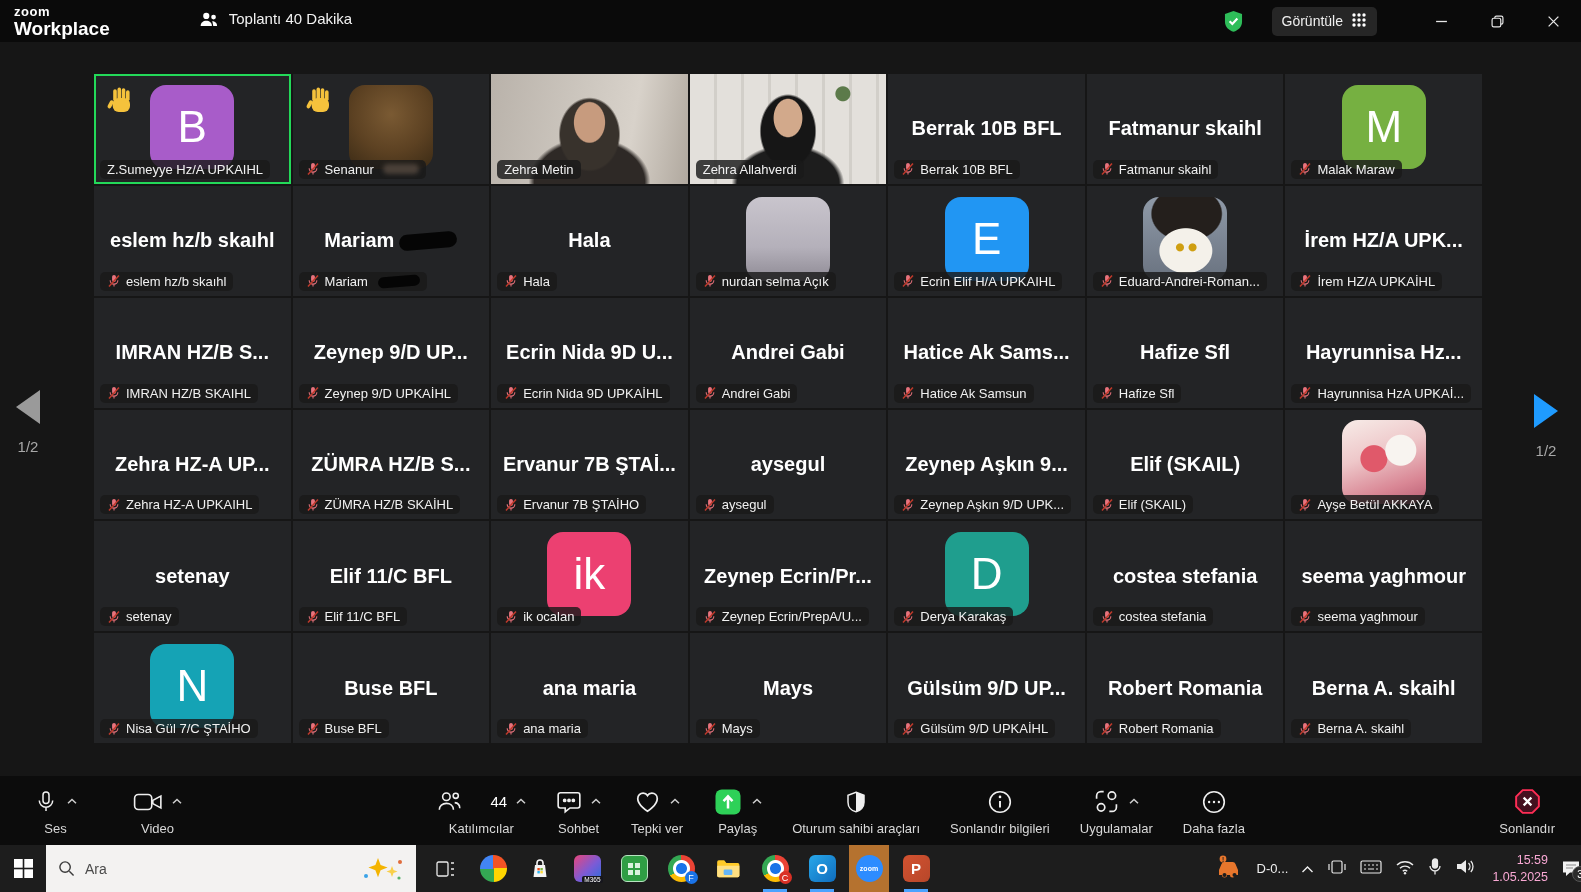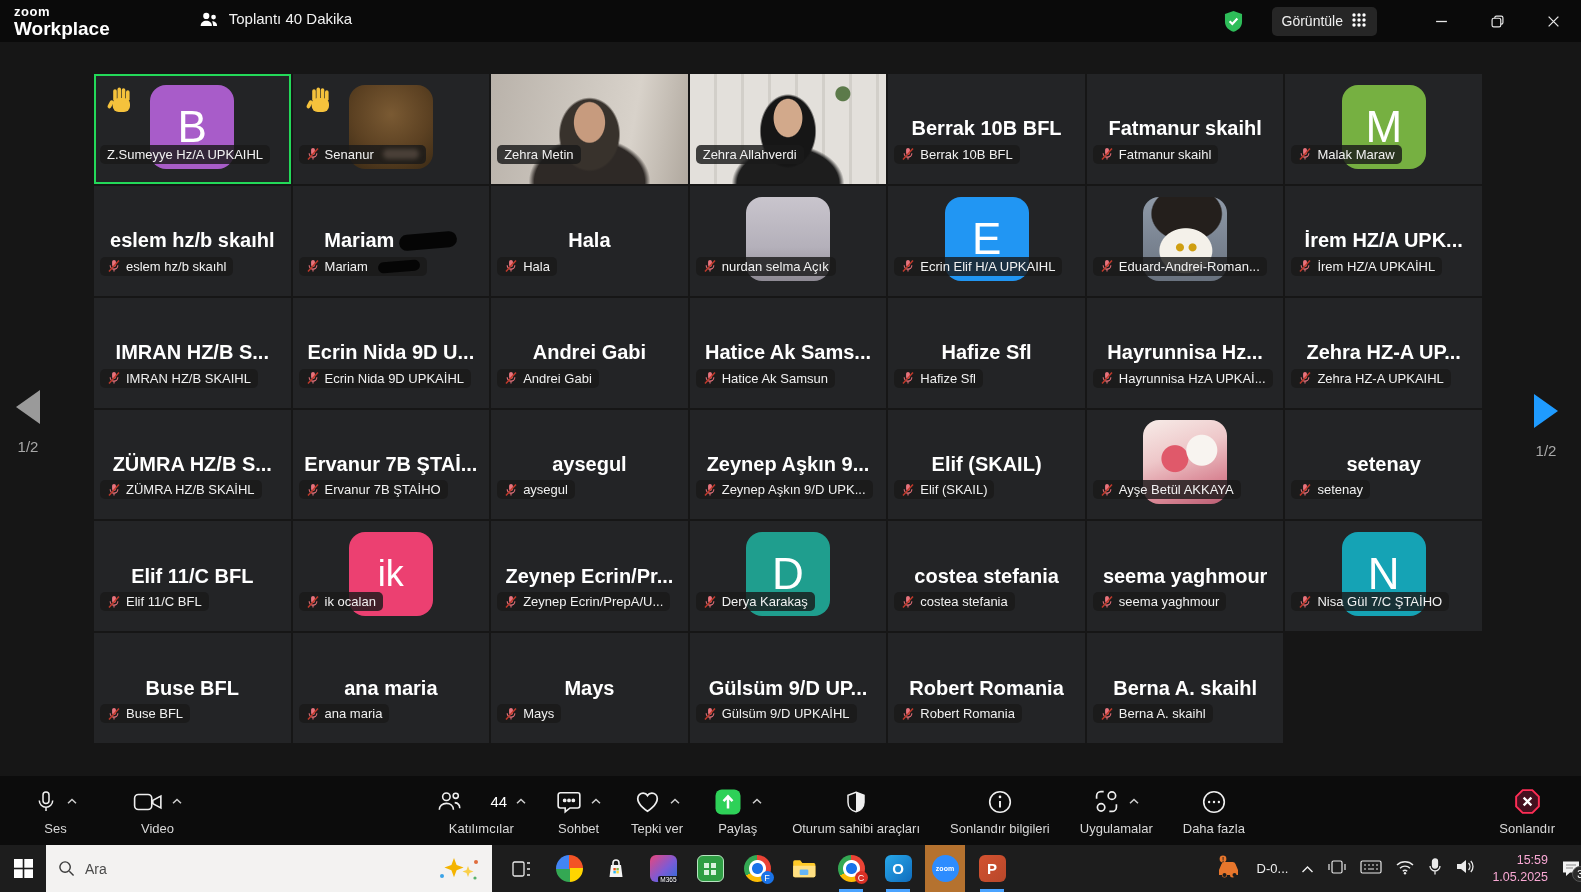--- a/index.html
+++ b/index.html
@@ -21,24 +21,24 @@
   .winctl{width:56px;height:42px;display:flex;align-items:center;justify-content:center;color:#e8e8e8;}
 
   
   .gallery{position:absolute;top:42px;left:0;right:0;height:734px;background:#161616;}
   .grid{position:absolute;left:94px;top:32px;width:1388px;height:669px;
         display:grid;grid-template-columns:repeat(7,1fr);grid-template-rows:repeat(6,1fr);gap:2px;}
   .tile{position:relative;background:#232426;display:flex;align-items:center;justify-content:center;overflow:hidden;}
   .tile.active{outline:2px solid #23d959;outline-offset:-2px;}
   .avatar{width:84px;height:84px;border-radius:16px;display:flex;align-items:center;justify-content:center;
           font-size:44px;color:#fff;margin-bottom:4px;}
-  .avatar.two{font-size:36px;}
+  .avatar.two{font-size:44px;}
   .bigname{font-size:20px;font-weight:bold;color:#fff;white-space:nowrap;overflow:hidden;max-width:100%;
            padding:0 6px;display:flex;align-items:center;justify-content:center;}
-  .plabel{position:absolute;left:6px;bottom:20px;display:flex;align-items:center;gap:5px;
+  .plabel{position:absolute;left:6px;bottom:5px;display:flex;align-items:center;gap:5px;
           background:rgba(26,26,26,.82);border-radius:5px;padding:2px 7px;font-size:13px;color:#f1f1f1;
           max-width:calc(100% - 12px);white-space:nowrap;overflow:hidden;}
   .hand{position:absolute;left:12px;top:12px;}
   .video{position:absolute;inset:0;}
   .scribble{display:inline-block;width:58px;height:16px;background:#050505;border-radius:8px;
             transform:rotate(-5deg);margin-left:5px;flex:none;}
   .scribble.sm{width:42px;height:11px;}
   .smudge{display:inline-block;width:36px;height:10px;background:#4a4038;border-radius:5px;
           filter:blur(2px);margin-left:4px;flex:none;}
 
@@ -85,21 +85,21 @@
   .tb-end{margin-right:26px;}
   .tbtn{display:flex;flex-direction:column;align-items:center;gap:3px;cursor:pointer;}
   .trow{display:flex;align-items:center;gap:9px;height:32px;}
   .tlabel{font-size:13px;color:#d9d9d9;white-space:nowrap;}
   .pcount{font-size:15px;color:#fff;margin-left:18px;}
 
   
   .taskbar{position:absolute;left:0;right:0;top:845px;height:47px;background:#1d1d1d;
            display:flex;align-items:stretch;}
   .startbtn{width:46px;display:flex;align-items:center;justify-content:center;}
-  .searchbox{width:446px;background:#f3f2f1;display:flex;align-items:center;padding:0 12px;gap:10px;}
+  .searchbox{width:370px;background:#f3f2f1;display:flex;align-items:center;padding:0 12px;gap:10px;}
   .searchbox .ph{color:#4a4a4a;font-size:14px;flex:1;}
   .tb-apps{display:flex;align-items:center;gap:7px;margin-left:10px;}
   .appico{width:40px;height:47px;display:flex;align-items:center;justify-content:center;position:relative;}
   .appico.active{background:#b5722f;}
   .openline::after{content:"";position:absolute;bottom:0;left:8px;right:8px;height:3px;background:#4aa3ff;}
   .ico26{width:27px;height:27px;border-radius:6px;display:flex;align-items:center;justify-content:center;position:relative;}
   .chrome{background:
      radial-gradient(circle at 50% 50%,#1a73e8 5px,#fff 6px,#fff 8px,rgba(0,0,0,0) 9px),
      conic-gradient(#ea4335 0 33%,#fbbc05 33% 66%,#34a853 66% 100%);border-radius:50%;}
   .copilot{background:conic-gradient(#f35325 0 25%,#ffd500 25% 50%,#34a853 50% 75%,#4285f4 75% 100%);border-radius:50%;}
@@ -377,20 +377,34 @@
               <rect x="5.8" y="1" width="4.4" height="8" rx="2.2" fill="#e8737d"></rect>
               <path d="M3.6 7.2a4.4 4.4 0 0 0 8.8 0" fill="none" stroke="#e8737d" stroke-width="1.2"></path>
               <path d="M8 11.6v2.6" stroke="#e8737d" stroke-width="1.2"></path>
               <path d="M2.3 14.2L13.7 1.6" stroke="#c0392b" stroke-width="1.7"></path>
             </svg>
             <span>IMRAN HZ/B SKAIHL</span>
           </div>
         </div>
         <div class="tile">
           <div class="bigname">
+            <span>Zeynep 9/D UP...</span>
+          </div>
+          <div class="plabel">
+            <svg width="14" height="14" viewBox="0 0 16 16" style="flex:none;">
+              <rect x="5.8" y="1" width="4.4" height="8" rx="2.2" fill="#e8737d"></rect>
+              <path d="M3.6 7.2a4.4 4.4 0 0 0 8.8 0" fill="none" stroke="#e8737d" stroke-width="1.2"></path>
+              <path d="M8 11.6v2.6" stroke="#e8737d" stroke-width="1.2"></path>
+              <path d="M2.3 14.2L13.7 1.6" stroke="#c0392b" stroke-width="1.7"></path>
+            </svg>
+            <span>Zeynep 9/D UPKAİHL</span>
+          </div>
+        </div>
+        <div class="tile">
+          <div class="bigname">
             <span>Ecrin Nida 9D U...</span>
           </div>
           <div class="plabel">
             <svg width="14" height="14" viewBox="0 0 16 16" style="flex:none;">
               <rect x="5.8" y="1" width="4.4" height="8" rx="2.2" fill="#e8737d"></rect>
               <path d="M3.6 7.2a4.4 4.4 0 0 0 8.8 0" fill="none" stroke="#e8737d" stroke-width="1.2"></path>
               <path d="M8 11.6v2.6" stroke="#e8737d" stroke-width="1.2"></path>
               <path d="M2.3 14.2L13.7 1.6" stroke="#c0392b" stroke-width="1.7"></path>
             </svg>
             <span>Ecrin Nida 9D UPKAİHL</span>

